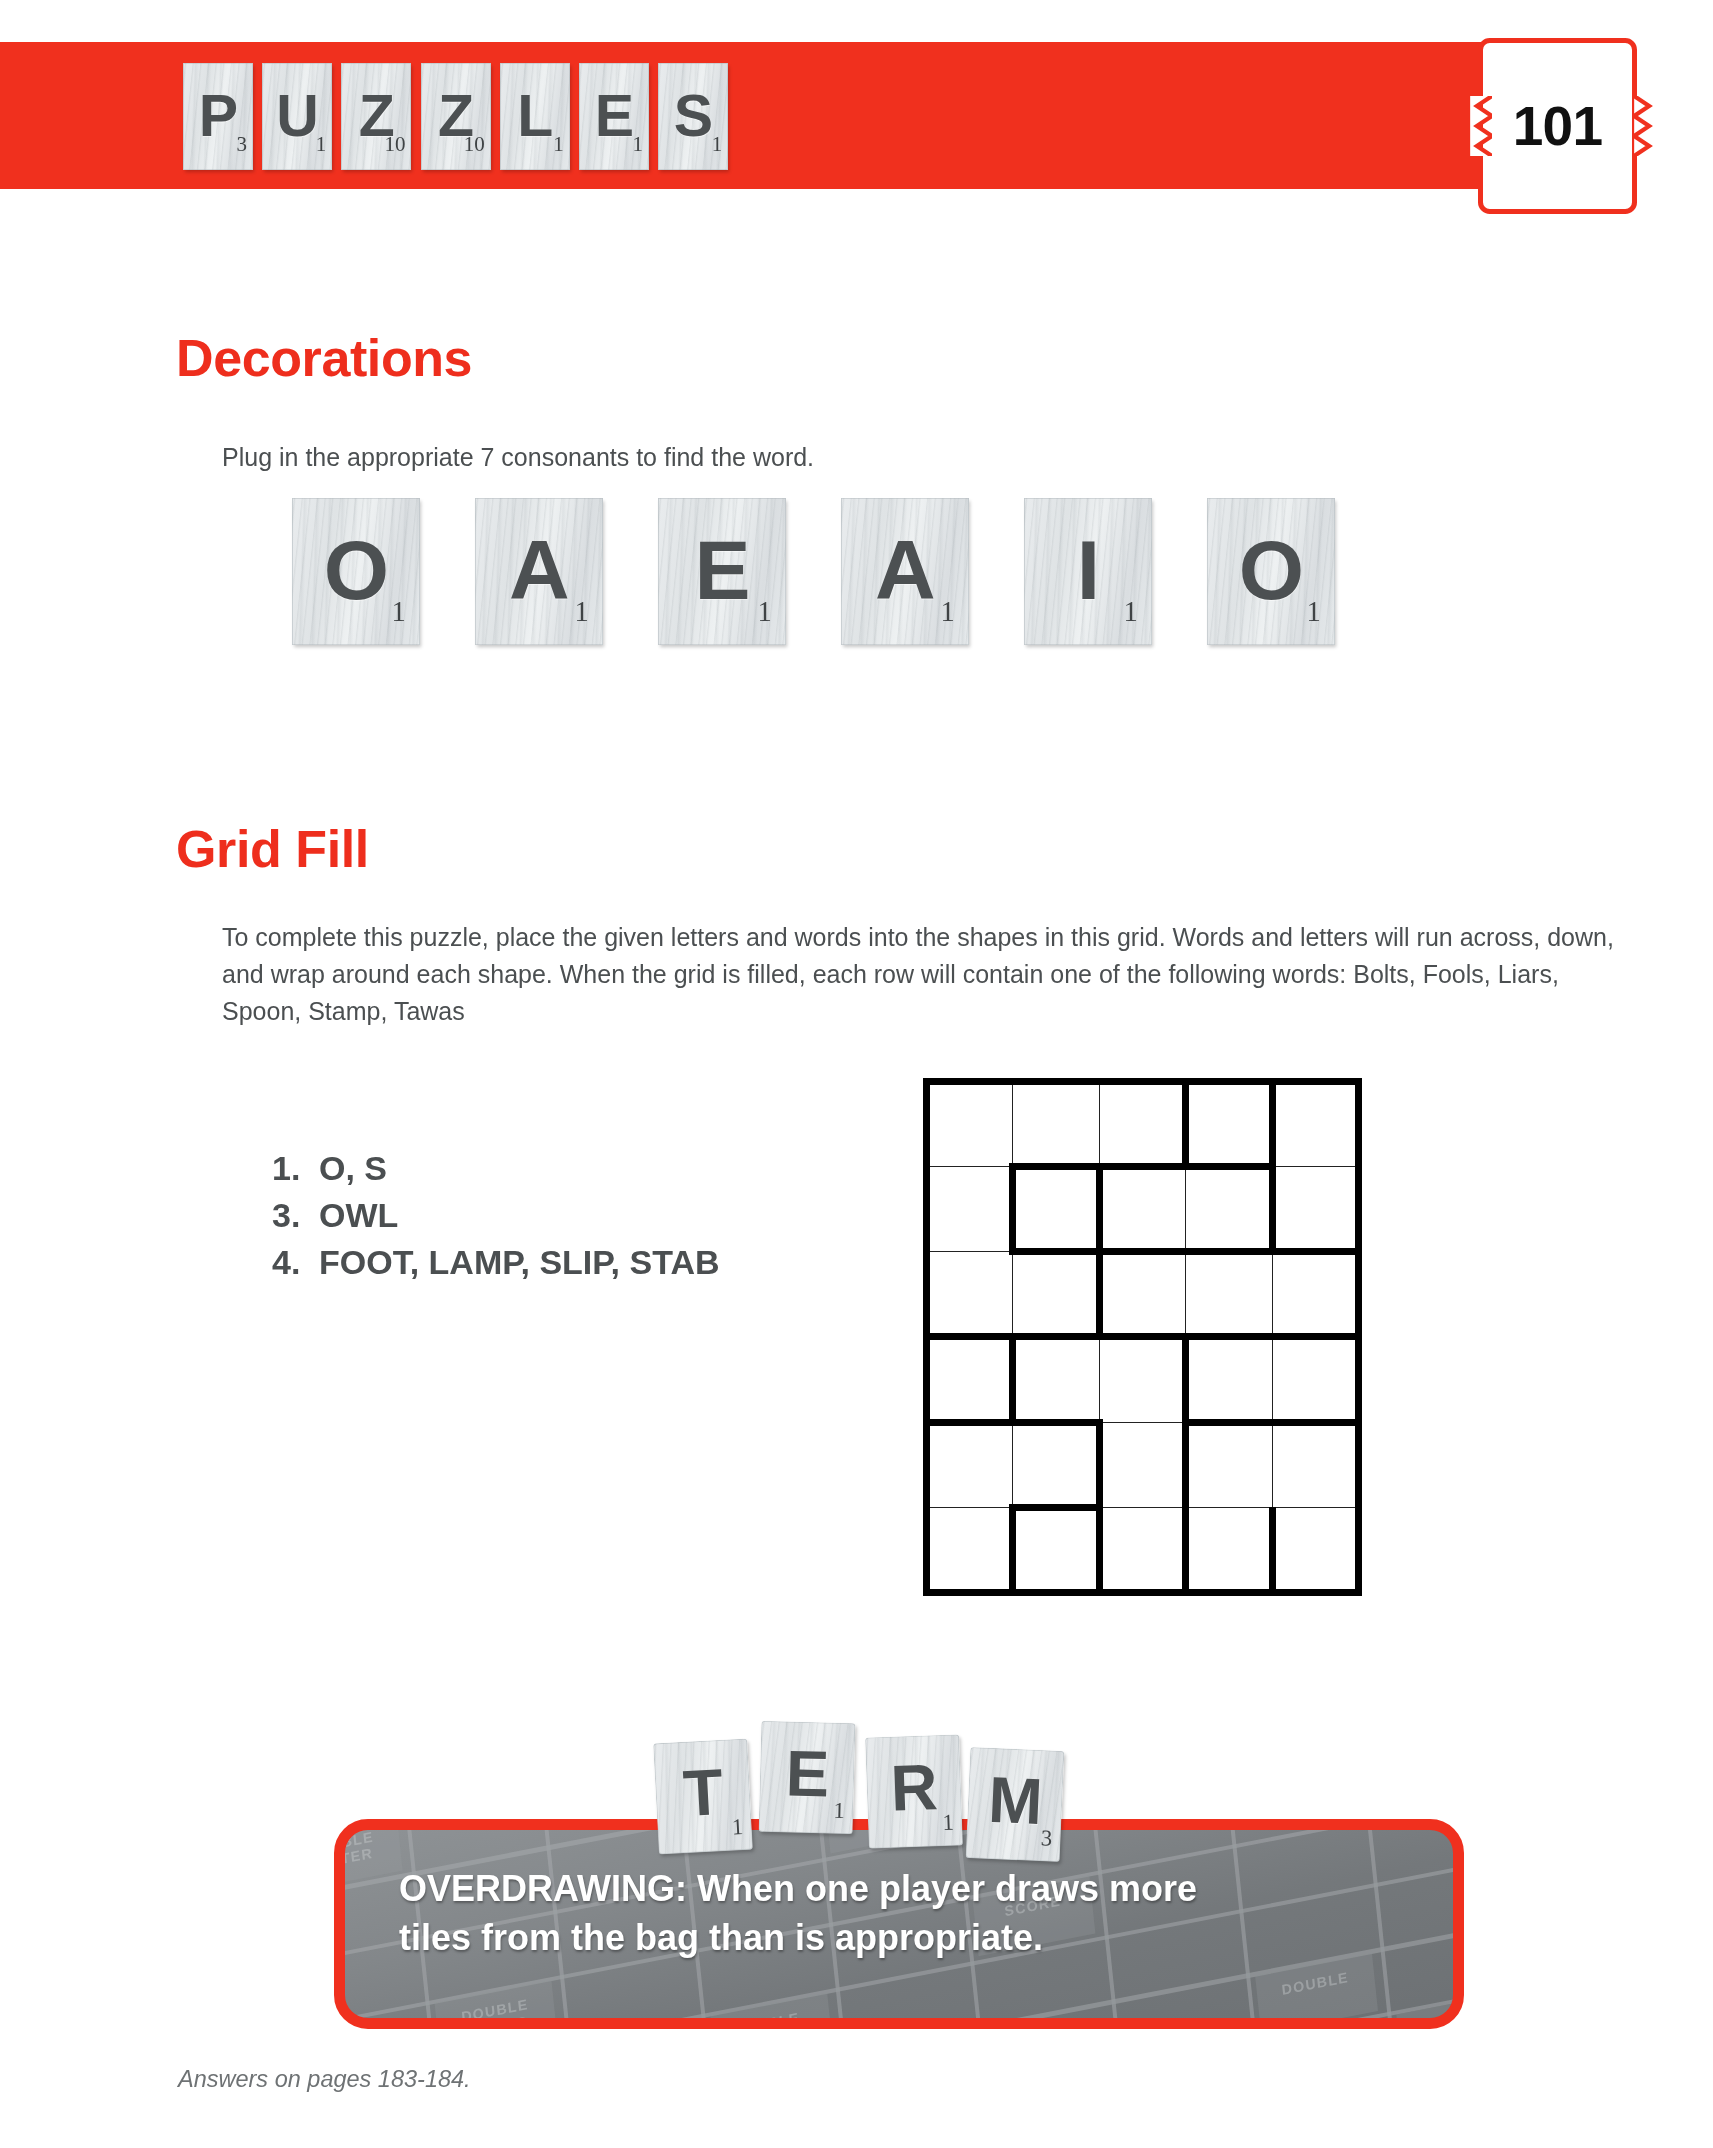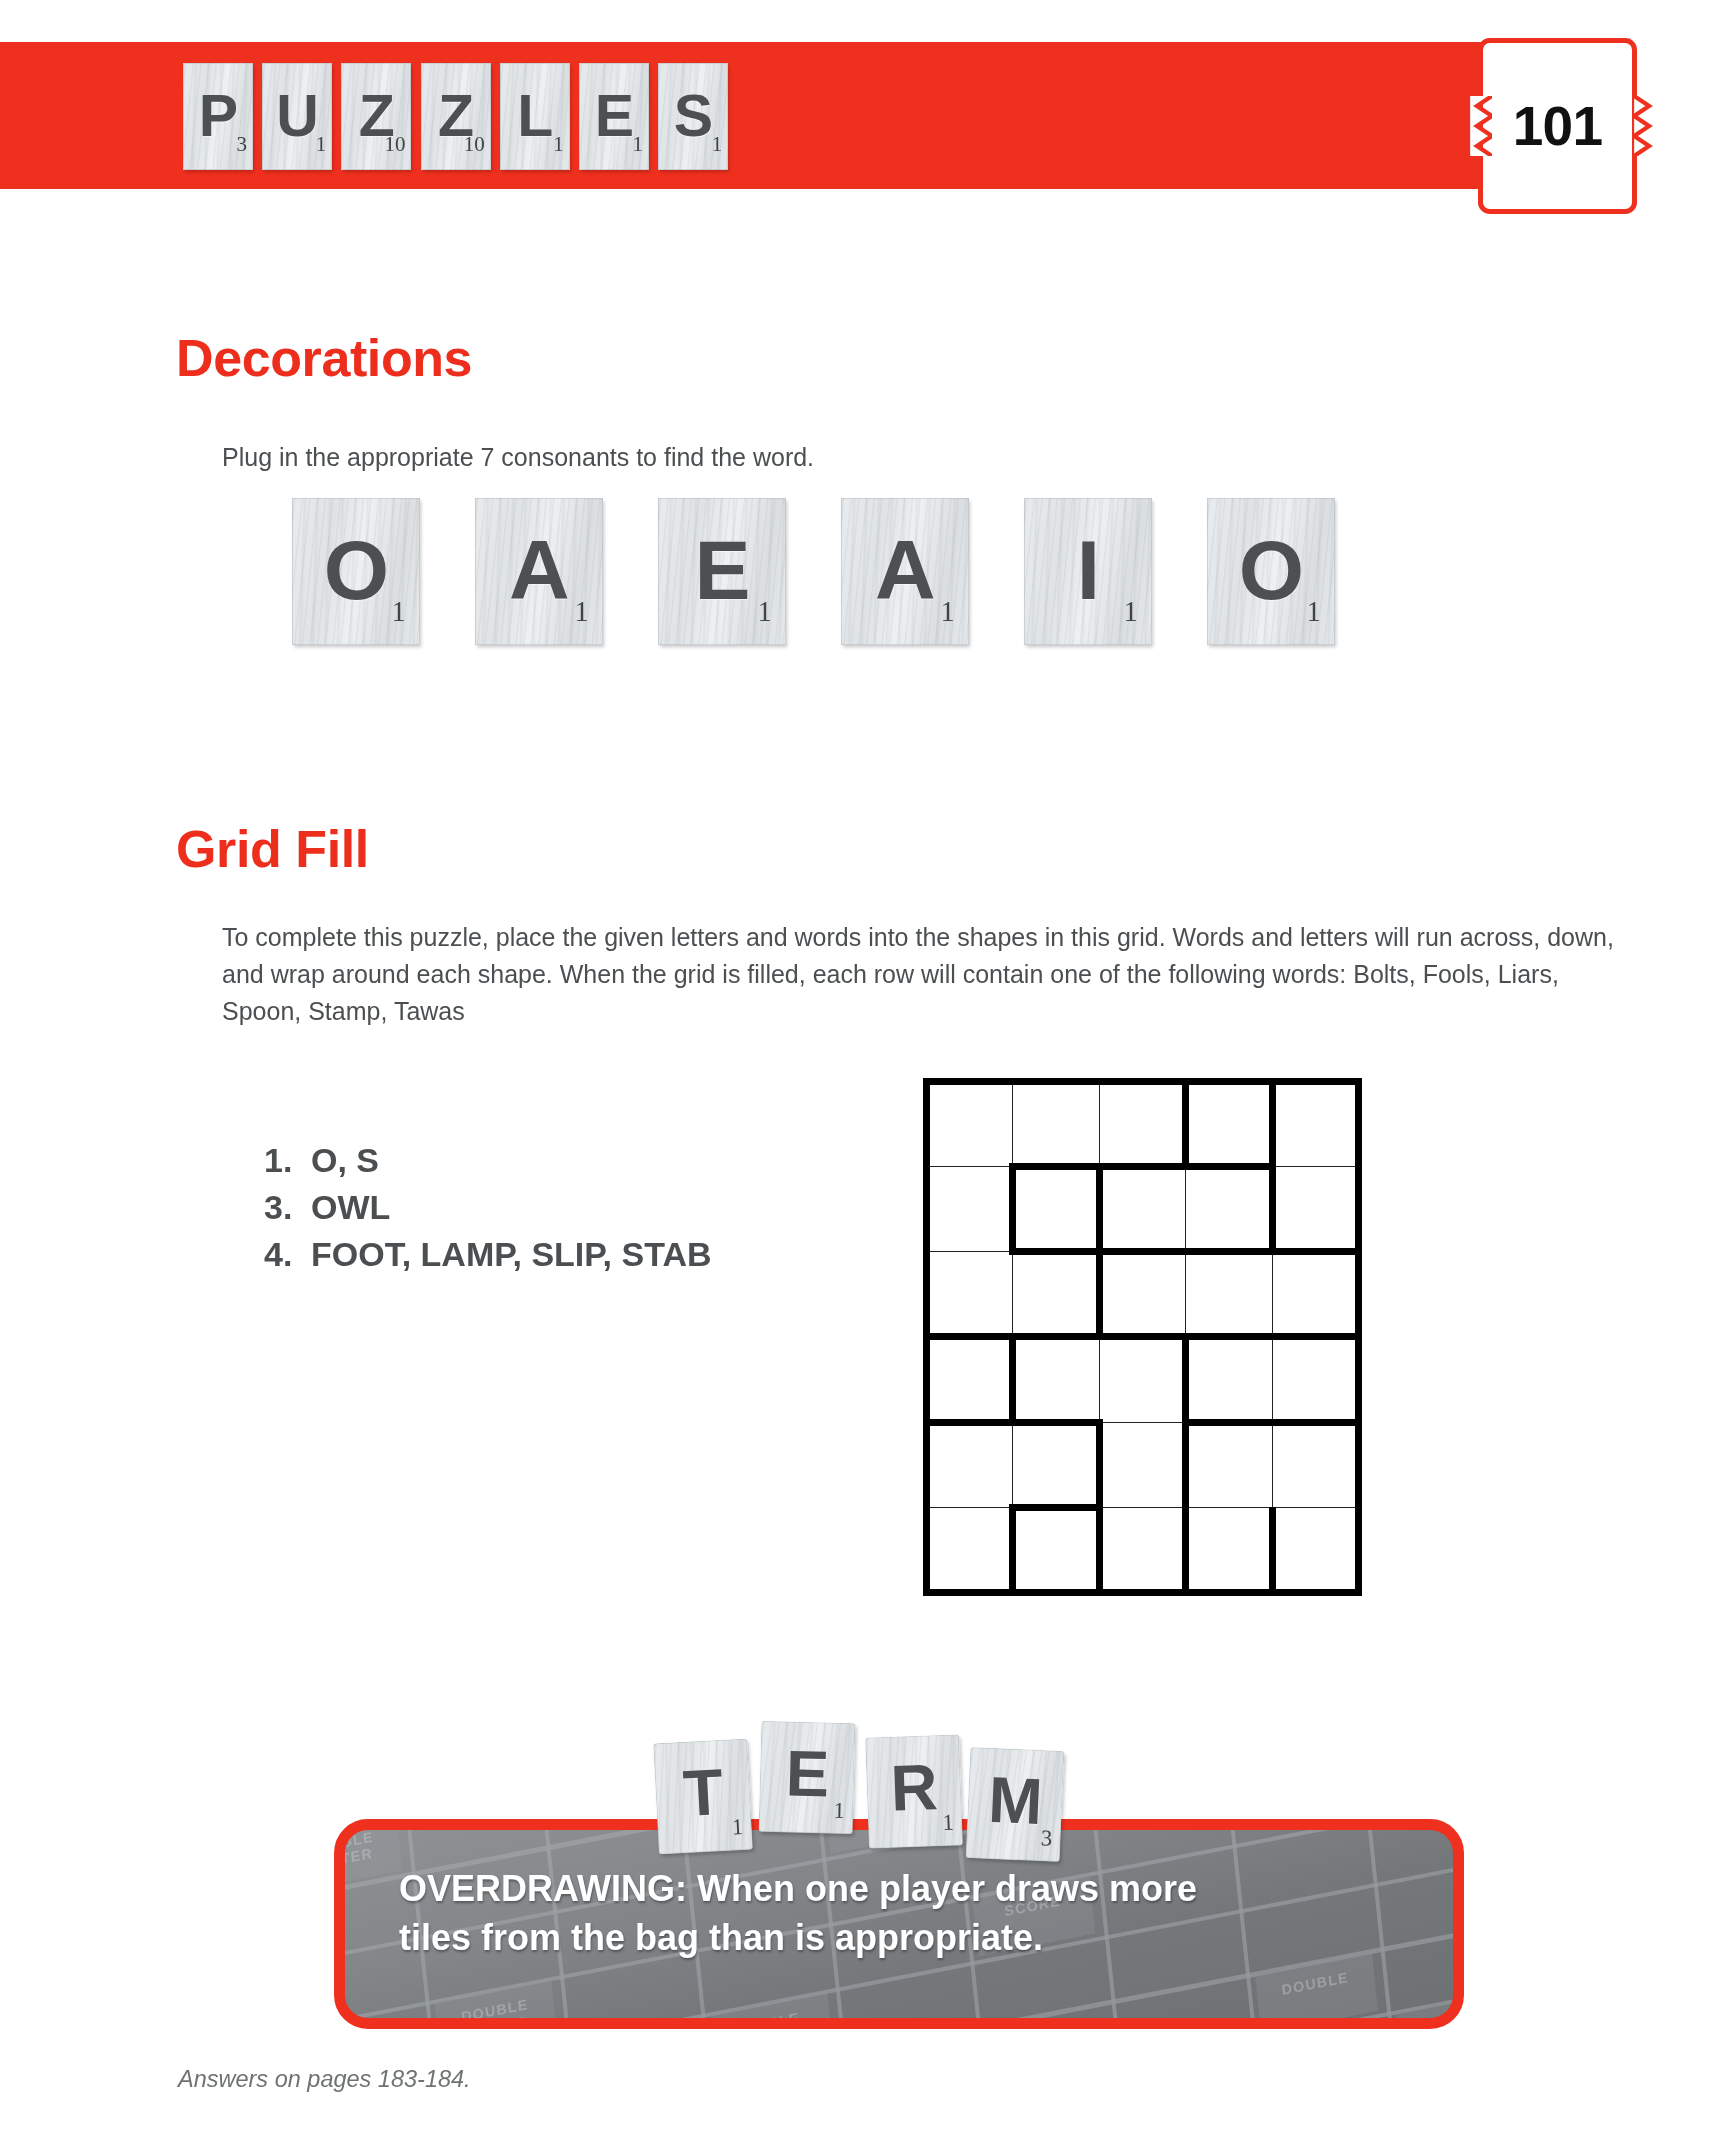--- a/index.html
+++ b/index.html
@@ -144,21 +144,21 @@
   }
   .tile-vowel { width: 128px; height: 147px; }
   .tile-vowel .ltr { top: 30px; font-size: 84px; letter-spacing: -0.8px; }
   .tile-vowel .pts { right: 14.3px; bottom: 18.5px; font-size: 28.5px; }
 
   
   .clue-list {
     position: absolute;
     left: 264px;
     top: 1137px;
-    margin: 0;
+    margin: 8px;
     padding: 0;
     list-style: none;
   }
   .clue-list li {
     color: #4b4f51;
     font-weight: bold;
     font-size: 34px;
     line-height: 1.38;
     white-space: nowrap;
     font-family: "Liberation Sans", sans-serif;

